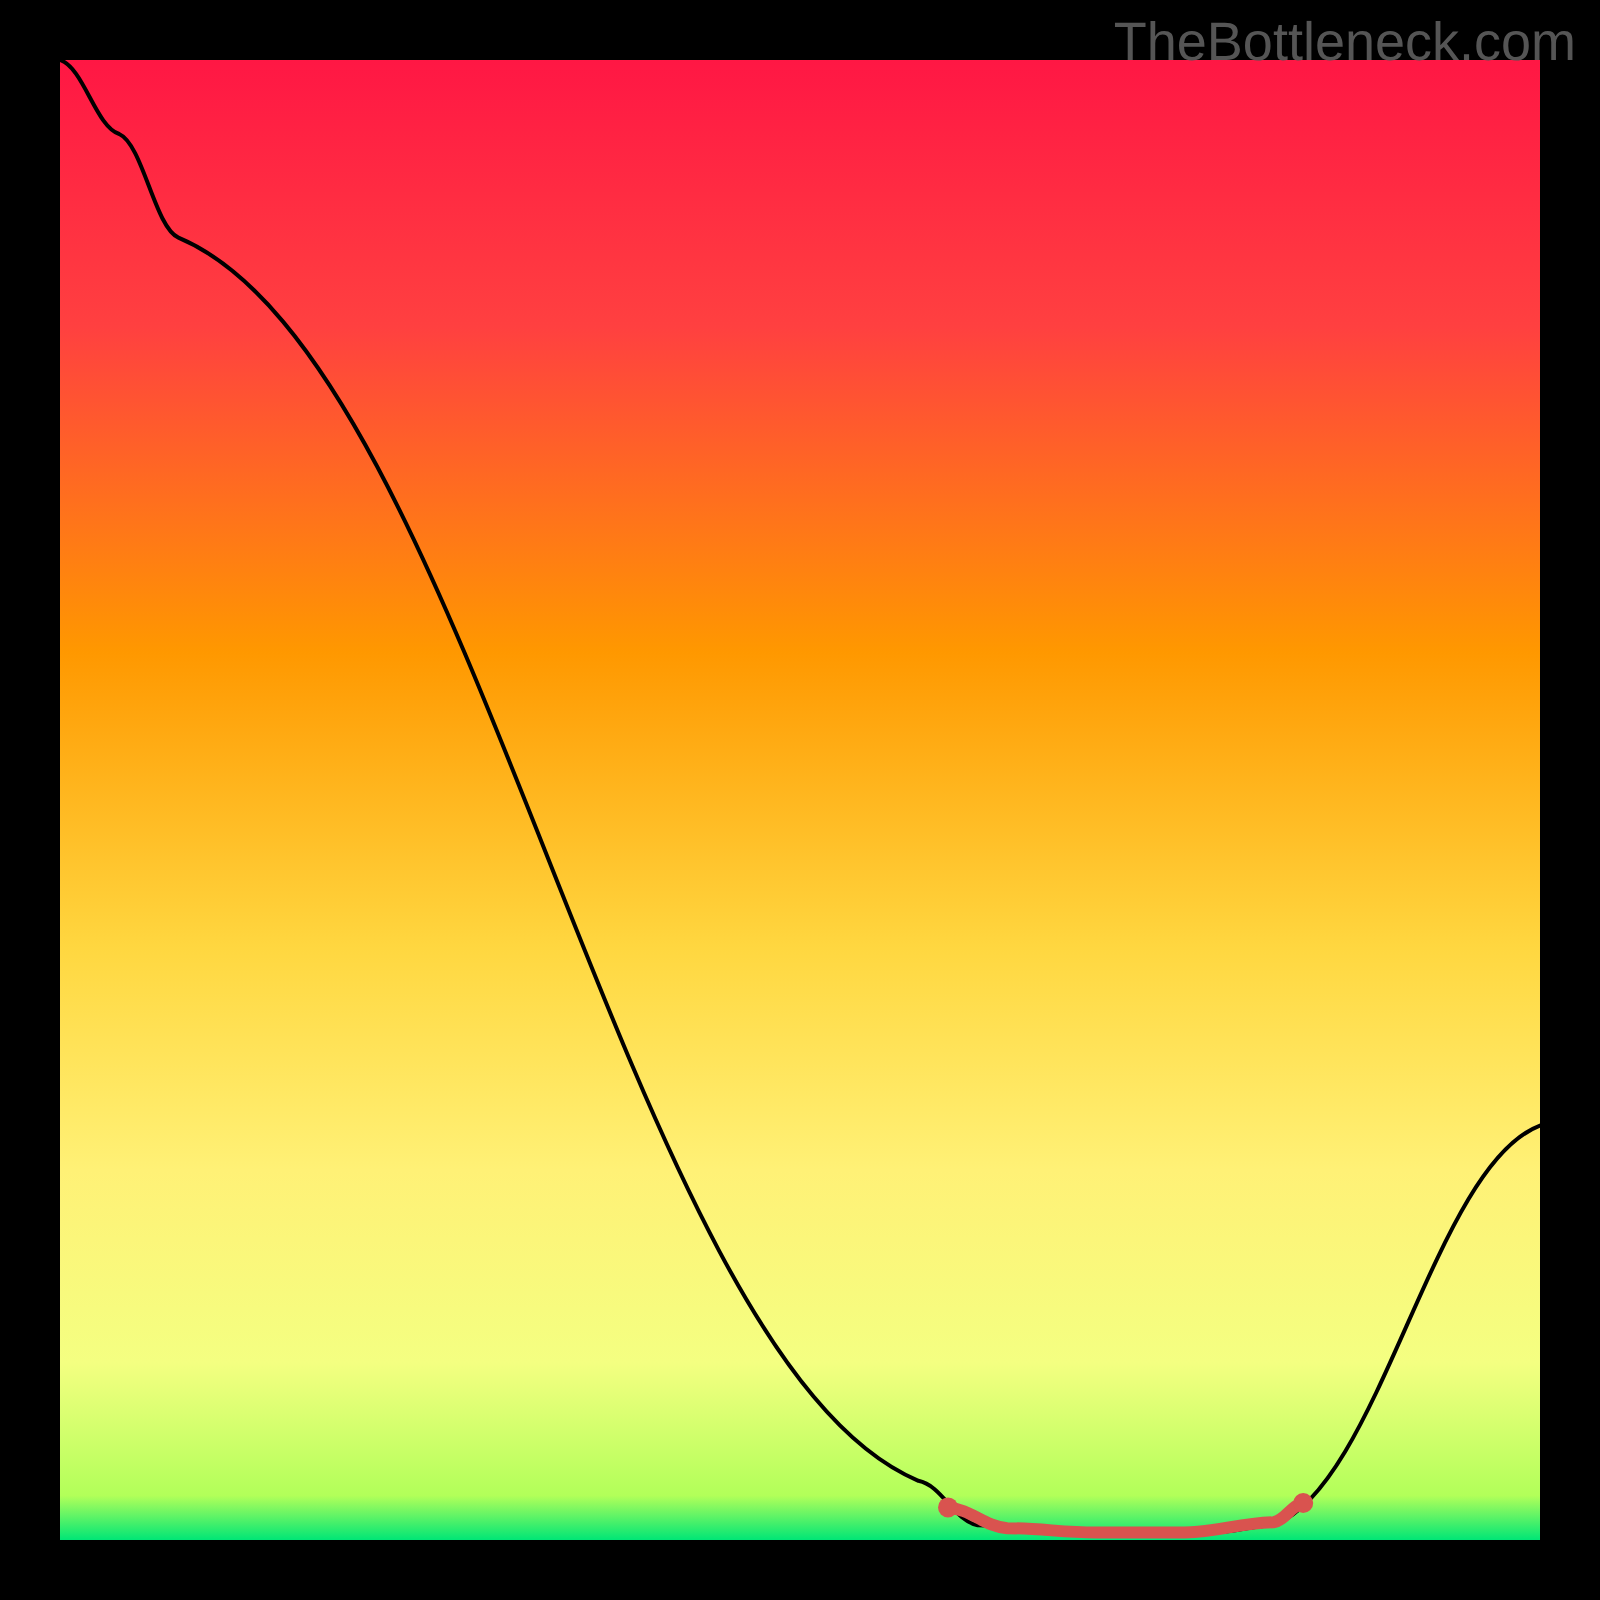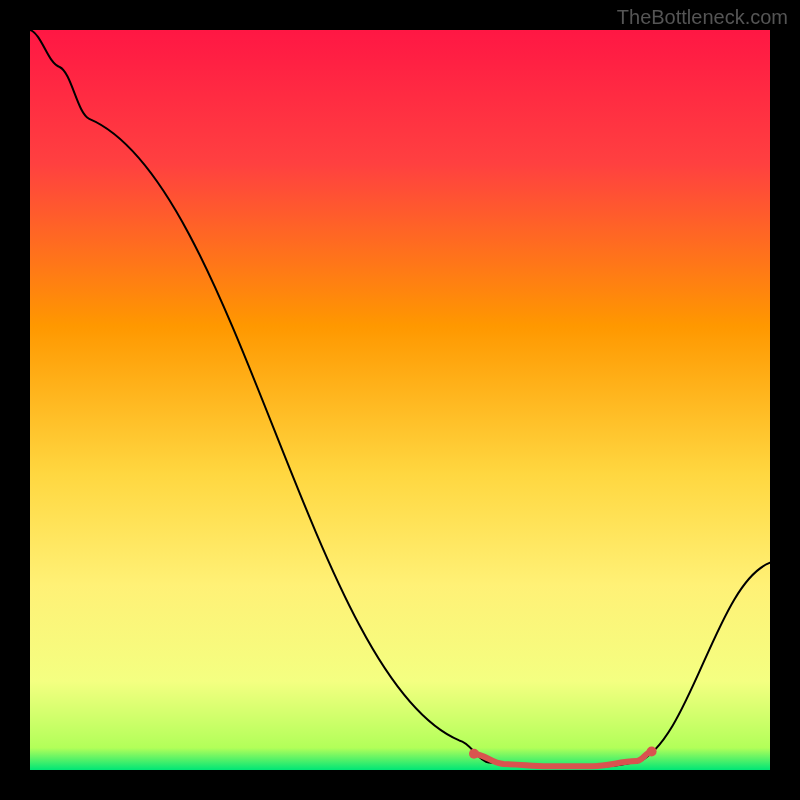--- a/index.html
+++ b/index.html
@@ -9,21 +9,21 @@
     height: 800px;
     background: #000;
     position: relative;
     font-family: Arial, sans-serif;
   }
   .attribution {
     position: absolute;
     top: 6px;
     right: 12px;
     color: #555;
-    font-size: 20px;
+    font-size: 27px;
     font-weight: normal;
     z-index: 10;
     margin-left: 20px;
   }
   .chart-container {
     position: absolute;
     left: 30px;
     top: 30px;
     width: 740px;
     height: 740px;

